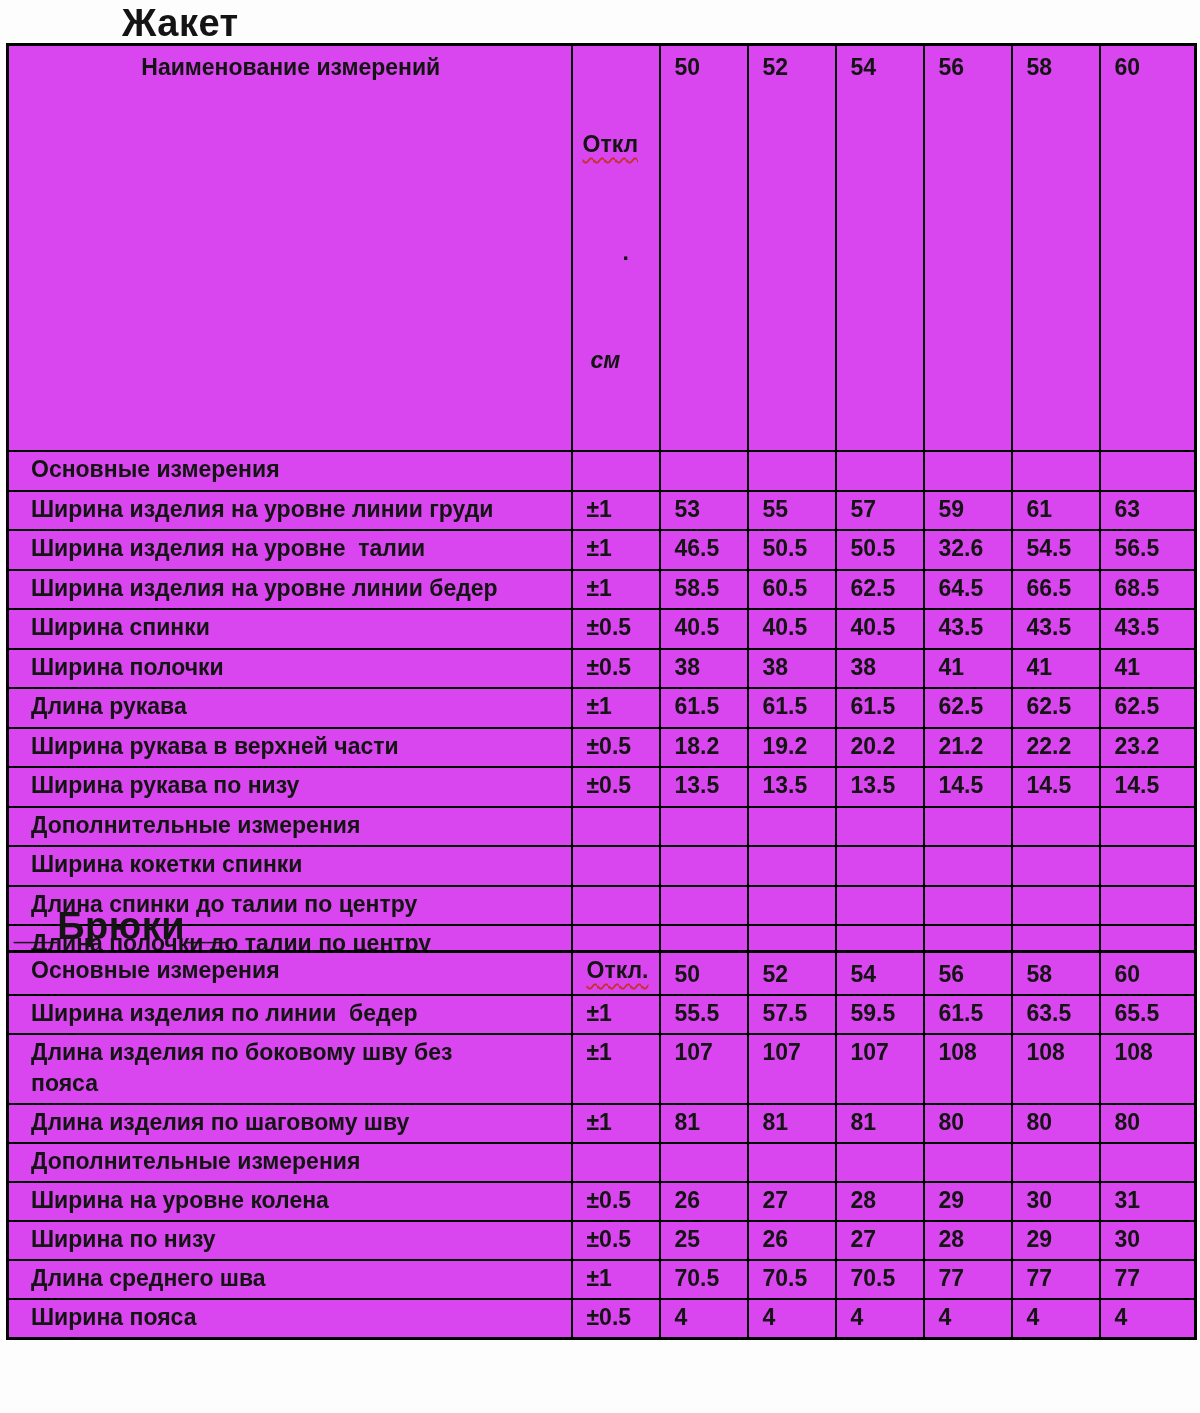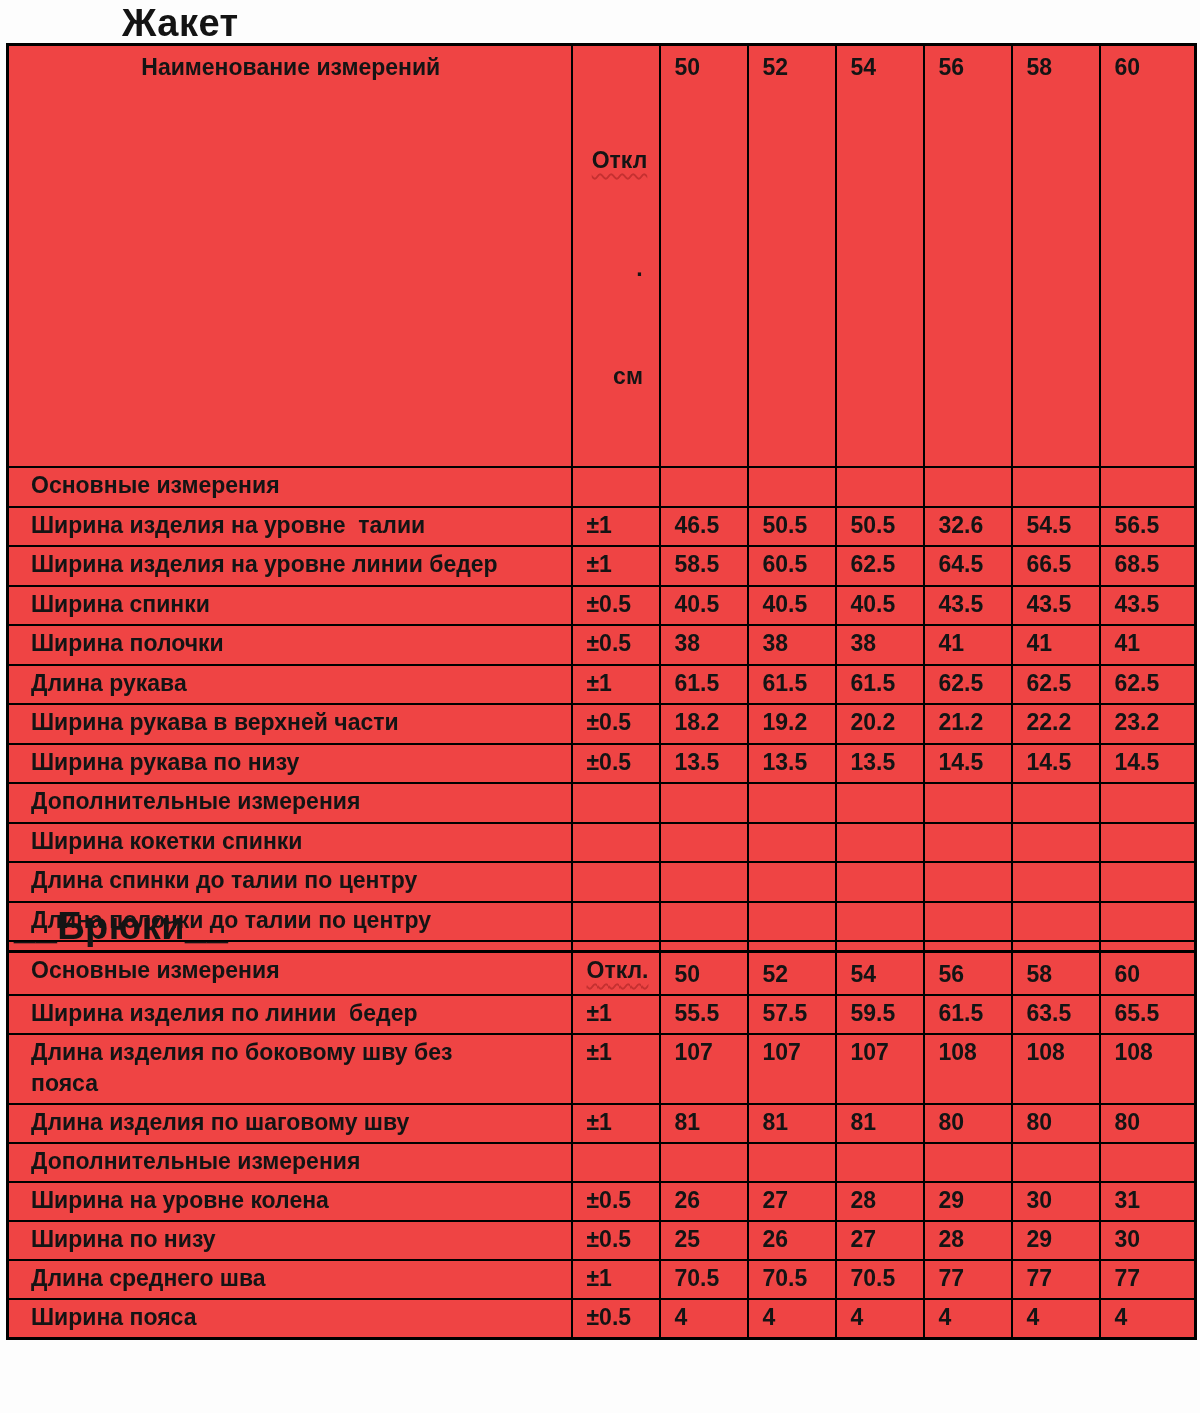--- a/index.html
+++ b/index.html
@@ -20,21 +20,21 @@
     white-space:pre;
   }
   #jacket-title{left:122px;top:2px;}
   #trousers-title{left:14px;top:905px;}
   table.size-table{
     position:absolute;
     left:6px;
     width:1188px;
     table-layout:fixed;
     border-collapse:collapse;
-    background:#ef4444;
+    background:#d946ef;
     border:3px solid #000;
   }
   #jacket-table{top:43px;}
   #trousers-table{top:950px;}
   td{
     border:2px solid #000;
     font-size:23px;
     line-height:31px;
     vertical-align:top;
     padding:2px 2px 0 14px;
@@ -47,22 +47,22 @@
   
   #trousers-table thead td{height:35px;}
   #trousers-table tbody td{height:35px;}
   #trousers-table tbody tr.tall td{height:66px;}
 
   td.label-cell{padding-left:22px;}
   td.name-header{text-align:center;padding-top:6px;padding-left:4px;}
   td.size-header{padding-top:6px;}
   .tol-line{padding:0;margin:0;}
   .tol-dot{margin-left:40px;}
-  .tol-cm{margin-left:17px;}
-  #jacket-table .tol-header{padding-top:24px;padding-left:10px;line-height:36px;text-align:center;}
+  .tol-cm{margin-left:8px;font-style:italic;}
+  #jacket-table .tol-header{padding-top:8px;padding-left:10px;line-height:36px;}
   .misspell{
     text-decoration-line:underline;
     text-decoration-style:wavy;
     text-decoration-color:#c53030;
     text-decoration-thickness:2px;
     text-underline-offset:5px;
   }
 </style>
 </head>
 <body>
@@ -101,20 +101,30 @@
         <td class="label-cell">Основные измерения</td>
         <td class="num-cell"></td>
         <td class="num-cell"></td>
         <td class="num-cell"></td>
         <td class="num-cell"></td>
         <td class="num-cell"></td>
         <td class="num-cell"></td>
         <td class="num-cell"></td>
       </tr>
       <tr>
+        <td class="label-cell">Ширина изделия на уровне линии груди</td>
+        <td class="num-cell">±1</td>
+        <td class="num-cell">53</td>
+        <td class="num-cell">55</td>
+        <td class="num-cell">57</td>
+        <td class="num-cell">59</td>
+        <td class="num-cell">61</td>
+        <td class="num-cell">63</td>
+      </tr>
+      <tr>
         <td class="label-cell">Ширина изделия на уровне  талии</td>
         <td class="num-cell">±1</td>
         <td class="num-cell">46.5</td>
         <td class="num-cell">50.5</td>
         <td class="num-cell">50.5</td>
         <td class="num-cell">32.6</td>
         <td class="num-cell">54.5</td>
         <td class="num-cell">56.5</td>
       </tr>
       <tr>

